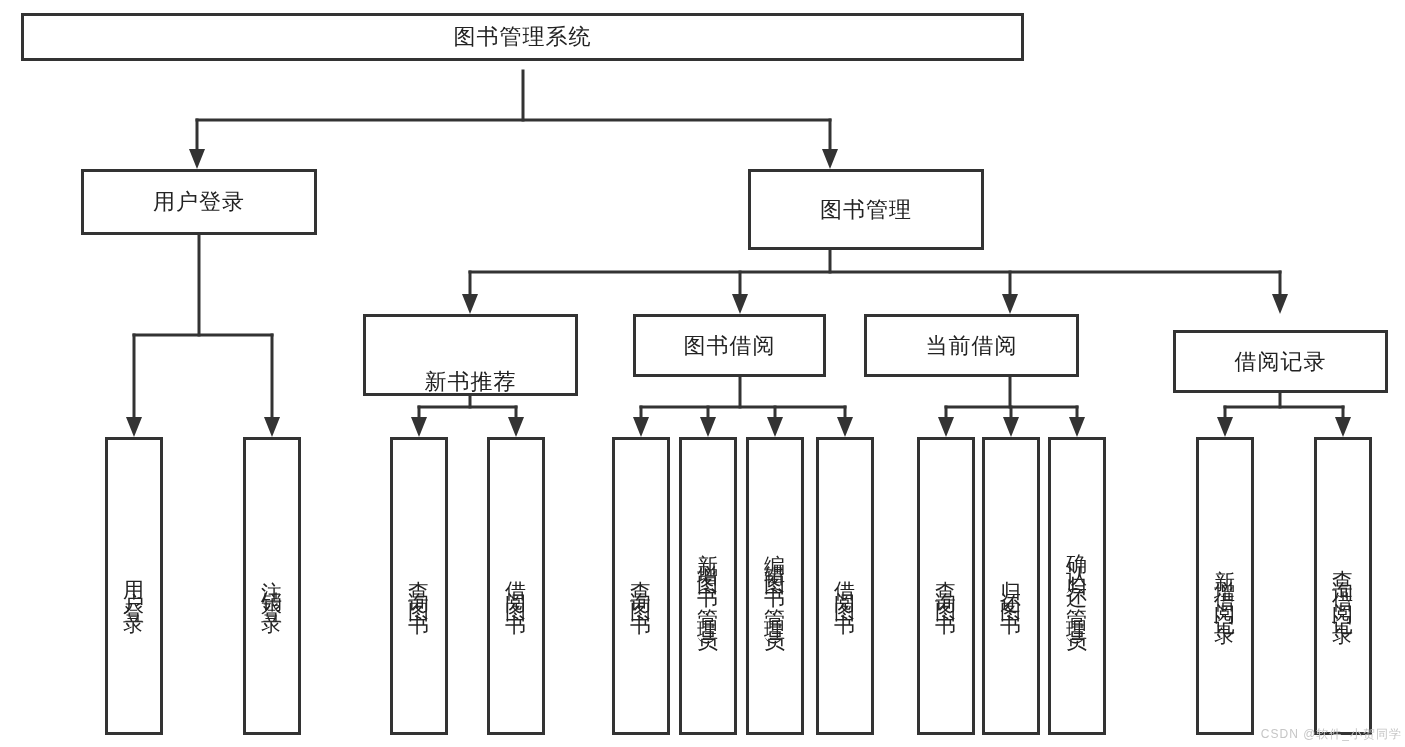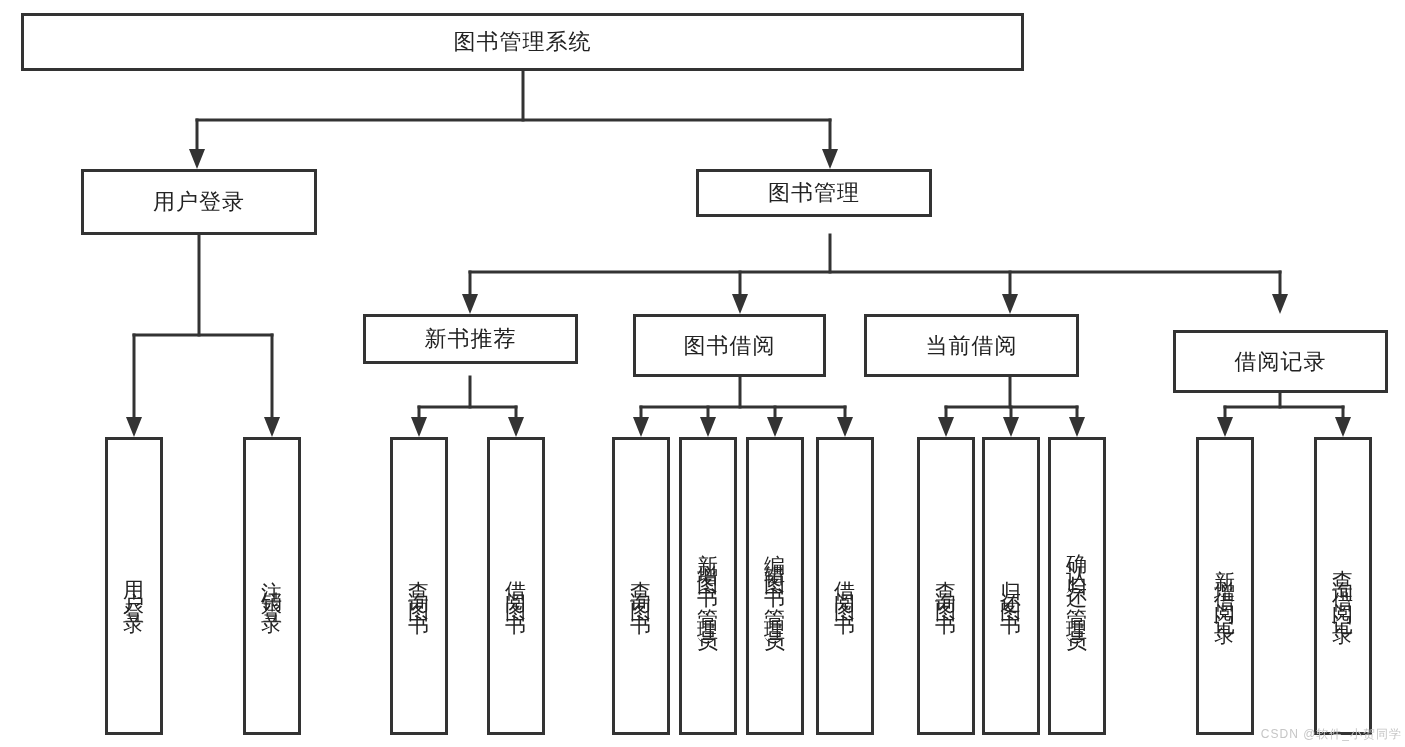--- a/index.html
+++ b/index.html
@@ -130,32 +130,32 @@
     <g>
       <line x1="1280" y1="377" x2="1280" y2="407"></line>
       <line x1="1225" y1="407" x2="1343" y2="407"></line>
       <line x1="1225" y1="407" x2="1225" y2="423"></line>
       <polygon points="1217,417 1233,417 1225,437" stroke="none"></polygon>
       <line x1="1343" y1="407" x2="1343" y2="423"></line>
       <polygon points="1335,417 1351,417 1343,437" stroke="none"></polygon>
     </g>
   </svg>
 
-  <div class="node hbox" style="left:21px; top:13px; width:1003px; height:58px;align-items:center;">
+  <div class="node hbox" style="left:21px; top:13px; width:1003px; height:48px;align-items:center;">
     <span>图书管理系统</span>
   </div>
 
   <div class="node hbox" style="left:81px; top:169px; width:236px; height:66px;">
     <span>用户登录</span>
   </div>
-  <div class="node hbox" style="left:696px; top:169px; width:236px; height:48px;">
+  <div class="node hbox" style="left:748px; top:169px; width:236px; height:81px;">
     <span>图书管理</span>
   </div>
 
-  <div class="node hbox" style="left:363px; top:314px; width:215px; height:50px;">
+  <div class="node hbox" style="left:363px; top:314px; width:215px; height:82px;align-items:flex-end;">
     <span>新书推荐</span>
   </div>
   <div class="node hbox" style="left:633px; top:314px; width:193px; height:63px;text-align:right;">
     <span>图书借阅</span>
   </div>
   <div class="node hbox" style="left:864px; top:314px; width:215px; height:63px;">
     <span>当前借阅</span>
   </div>
   <div class="node hbox" style="left:1173px; top:314px; width:215px; height:63px;margin-top:16px;">
     <span>借阅记录</span>

